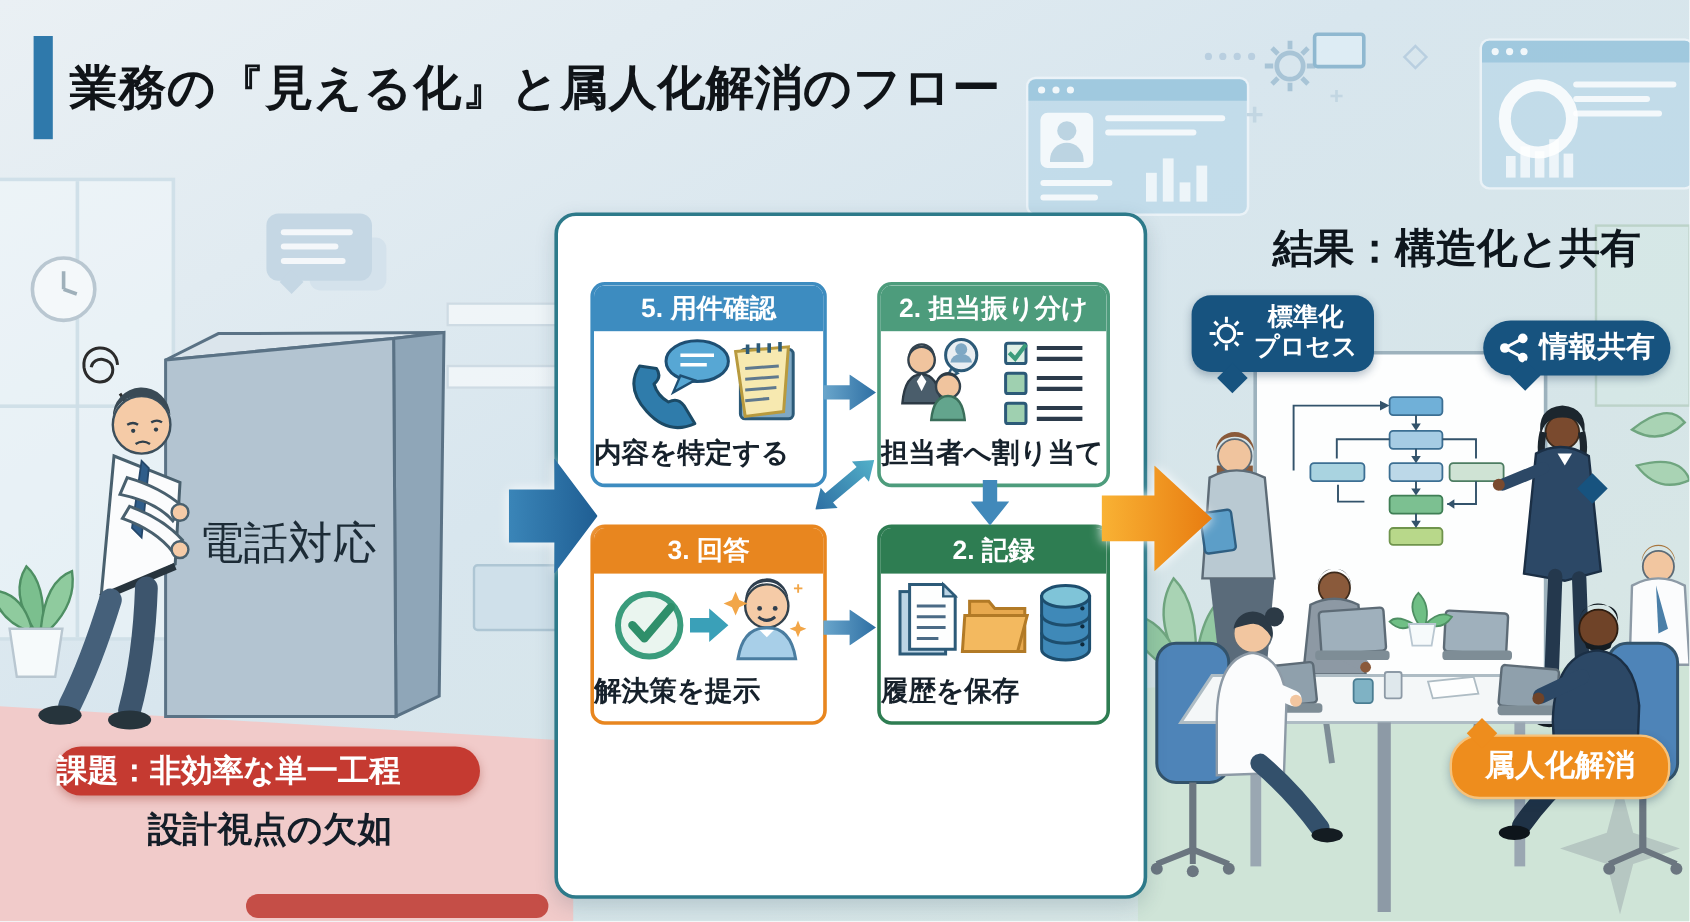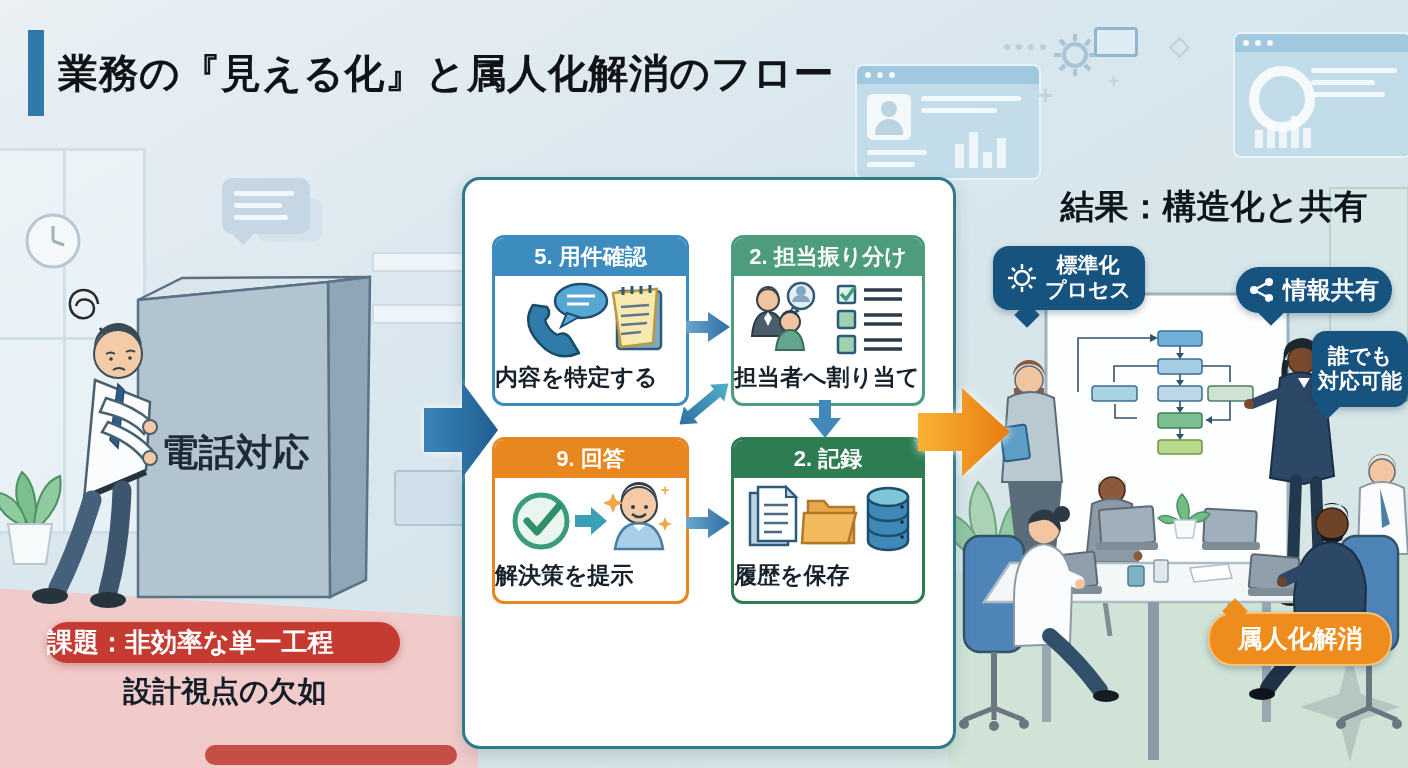--- a/index.html
+++ b/index.html
@@ -166,21 +166,21 @@
       <circle cx="150" cy="196" r="7" fill="#f5cba7" stroke="#49606e" stroke-width="2"></circle>
       <path d="M84,236 l62,-26" stroke="#27343d" stroke-width="6"></path>
       <path d="M92,238 Q76,290 58,326" stroke="#45607a" stroke-width="19" fill="none" stroke-linecap="round"></path>
       <path d="M122,228 Q120,286 108,330" stroke="#3d556d" stroke-width="19" fill="none" stroke-linecap="round"></path>
       <ellipse cx="50" cy="334" rx="18" ry="8" fill="#26343c"></ellipse>
       <ellipse cx="108" cy="338" rx="18" ry="8" fill="#26343c"></ellipse>
     </g>
     <text x="234" y="202" font-size="37" font-weight="bold" fill="#1c2b36" text-anchor="middle"></text>
   </svg>
 
-  <div class="abs" style="left:143px;top:428px;width:185px;text-align:center;font-size:37px;font-weight:700;color:#1c2b36">電話対応</div>
+  <div class="abs" style="left:129px;top:428px;width:185px;text-align:right;font-size:37px;font-weight:400;color:#1c2b36">電話対応</div>
 
   <div class="abs pill" style="left:47px;top:622px;width:353px;height:41px">
     <span>課題：非効率な単一工程</span>
   </div>
   <div class="abs note" style="left:60px;top:672px;width:330px">設計視点の欠如</div>
 
   <svg class="abs" style="left:950px;top:168px" width="458" height="600" viewBox="0 0 458 600">
 
     <rect x="380" y="20" width="78" height="150" fill="rgba(214,234,228,.55)" stroke="#bcd3c9" stroke-width="2"></rect>
     <g>
@@ -406,21 +406,21 @@
               <line x1="118" y1="62" x2="156" y2="62"></line>
               <line x1="118" y1="71" x2="156" y2="71"></line>
             </g>
         </g>
       </svg>
     </div>
     <div class="cap">担当者へ割り当て</div>
   </div>
 
   <div class="abs step s3" style="left:492px;top:437px;width:191px;height:161px">
-    <div class="hd">9. 回答</div>
+    <div class="hd">3. 回答</div>
     <div class="icons">
       <svg width="164" height="80" viewBox="0 0 164 80">
         <g>
           <circle cx="32" cy="42" r="26" fill="#eaf5ef" stroke="#3a9c7c" stroke-width="5"></circle>
           <path d="M18,42 l10,11 l22,-26" fill="none" stroke="#2f8f6a" stroke-width="7" stroke-linecap="round" stroke-linejoin="round"></path>
         </g>
         <polygon points="66,36 82,36 82,28 98,42 82,56 82,48 66,48" fill="#3aa0b8"></polygon>
         <g>
           <circle cx="130" cy="26" r="18" fill="#f5cba7" stroke="#33424d" stroke-width="2"></circle>
           <path d="M112,22 a18,18 0 0 1 36,-2 q-6,-14 -18,-14 q-14,0 -18,16 Z" fill="#2f3f4f"></path>
@@ -542,24 +542,20 @@
       <circle cx="5" cy="13" r="4" fill="#fff"></circle>
         <circle cx="20" cy="5" r="4" fill="#fff"></circle>
         <circle cx="20" cy="21" r="4" fill="#fff"></circle>
       <line x1="5" y1="13" x2="20" y2="5" stroke="#fff" stroke-width="2.5"></line>
         <line x1="5" y1="13" x2="20" y2="21" stroke="#fff" stroke-width="2.5"></line>
     </svg>
     <span class="tx">情報共有</span>
   </div>
   <div class="abs tail" style="left:1262px;top:304px;background:#17537f"></div>
 
-  <div class="abs bubble dark" style="left:1312px;top:331px;width:96px;height:76px;font-size:21px;border-radius:14px">
-    <span class="tx"><span>誰でも</span><br>
-    <span>対応可能</span></span>
-  </div>
   <div class="abs tail" style="left:1318px;top:398px;background:#17537f"></div>
 
   <div class="abs bubble orange" style="left:1208px;top:612px;width:180px;height:50px;font-size:25px;border-radius:25px">
     <span class="tx">属人化解消</span>
   </div>
   <div class="abs tail" style="left:1226px;top:602px;background:#ee8d1d"></div>
 
 </div>
 
 </body></html>

